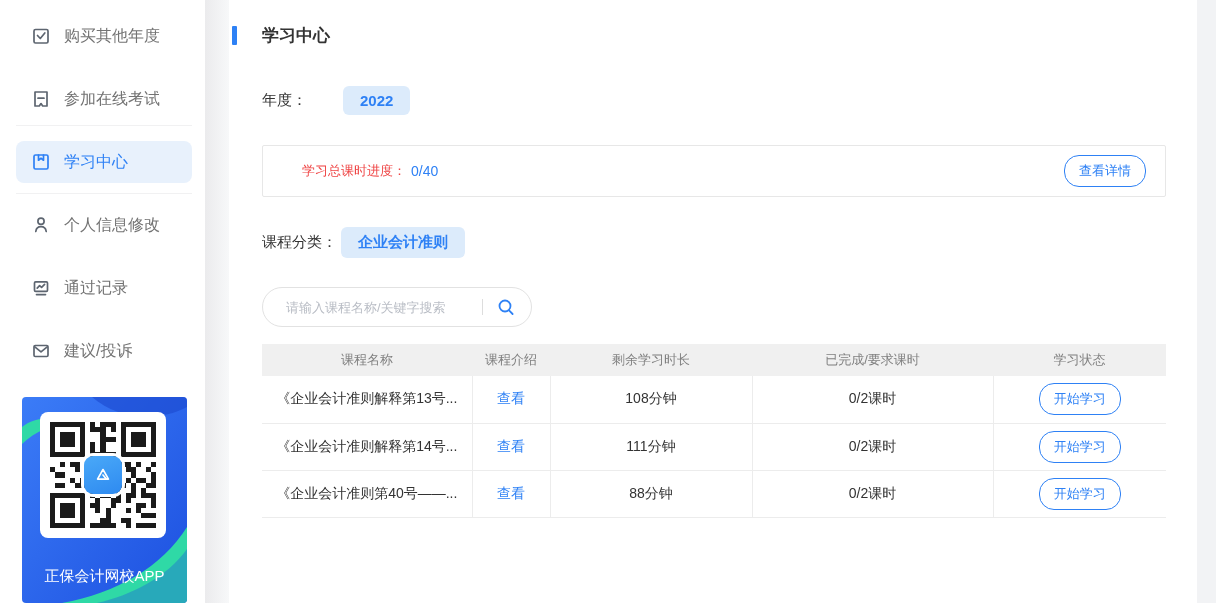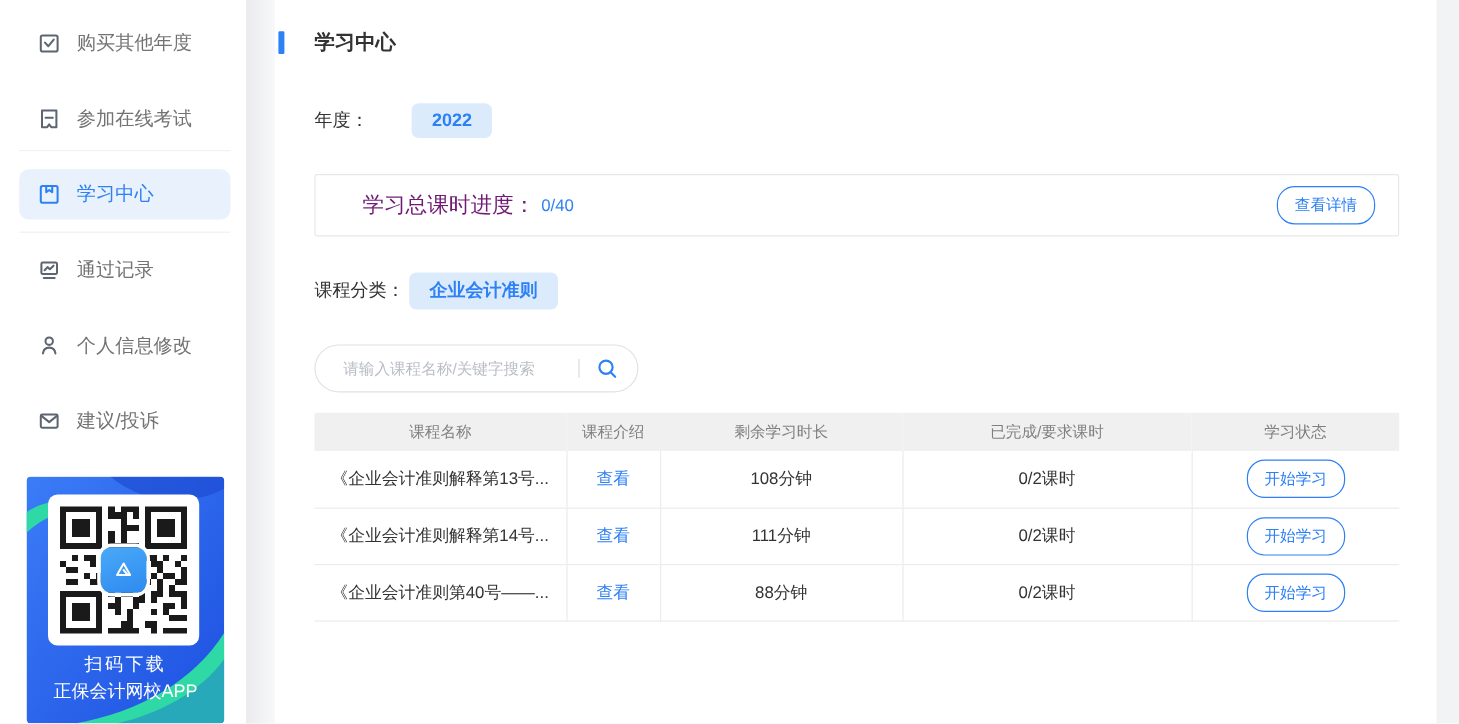--- a/index.html
+++ b/index.html
@@ -73,21 +73,21 @@
   .pill{
     background:var(--pill_bg);color:var(--primary);
     font-size:15px;font-weight:bold;
     padding:6px 17px;border-radius:6px;border:none;cursor:pointer;
     font-family:inherit;
   }
   .progress-box{
     margin-top:30px;height:52px;border:1px solid var(--border_light);border-radius:2px;
     display:flex;align-items:center;padding:0 19px 0 39px;background:#fff;
   }
-  .progress-label{font-size:18px;color:#701a75;}
+  .progress-label{font-size:13px;color:#ef4444;}
   .progress-value{font-size:14px;color:var(--primary);margin-left:5px;}
   .spacer{flex:1;}
   .btn-outline{
     border:1px solid var(--primary);color:var(--primary);background:#fff;
     border-radius:15px;padding:6px 14px;font-size:13px;cursor:pointer;
     font-family:inherit;white-space:nowrap;
   }
   .search-box{
     margin-top:30px;width:270px;height:40px;
     border:1px solid #e2e2e2;border-radius:20px;
@@ -151,36 +151,36 @@
         </svg>
       </span>
       <span class="label">学习中心</span>
     </div>
 
     <div class="menu-divider divider-bottom"></div>
 
     <div class="menu-item">
       <span class="icon">
         <svg width="20" height="20" viewBox="0 0 20 20" fill="none" stroke="currentColor" stroke-width="1.7" stroke-linecap="round" stroke-linejoin="round">
+          <circle cx="10" cy="6.3" r="3.1"></circle>
+          <path d="M4.8 16.5c.4-3.2 2.6-4.8 5.2-4.8s4.8 1.6 5.2 4.8"></path>
+        </svg>
+      </span>
+      <span class="label">个人信息修改</span>
+    </div>
+
+    <div class="menu-item">
+      <span class="icon">
+        <svg width="20" height="20" viewBox="0 0 20 20" fill="none" stroke="currentColor" stroke-width="1.7" stroke-linecap="round" stroke-linejoin="round">
           <rect x="3.5" y="3.8" width="13" height="9.6" rx="1.2"></rect>
           <polyline points="6.2 10.2 8.6 7.6 10.6 9.4 13.6 6.4"></polyline>
           <line x1="5.5" y1="16.6" x2="14.5" y2="16.6"></line>
         </svg>
       </span>
       <span class="label">通过记录</span>
-    </div>
-
-    <div class="menu-item">
-      <span class="icon">
-        <svg width="20" height="20" viewBox="0 0 20 20" fill="none" stroke="currentColor" stroke-width="1.7" stroke-linecap="round" stroke-linejoin="round">
-          <circle cx="10" cy="6.3" r="3.1"></circle>
-          <path d="M4.8 16.5c.4-3.2 2.6-4.8 5.2-4.8s4.8 1.6 5.2 4.8"></path>
-        </svg>
-      </span>
-      <span class="label">个人信息修改</span>
     </div>
 
     <div class="menu-item">
       <span class="icon">
         <svg width="20" height="20" viewBox="0 0 20 20" fill="none" stroke="currentColor" stroke-width="1.7" stroke-linecap="round" stroke-linejoin="round">
           <rect x="3" y="4.5" width="14" height="11" rx="1.2"></rect>
           <polyline points="3.8 5.8 10 10.8 16.2 5.8"></polyline>
         </svg>
       </span>
       <span class="label">建议/投诉</span>
@@ -335,21 +335,20 @@
             <rect x="20" y="20" width="1" height="1"></rect>
           </g>
       </svg>
       <div class="app-logo">
         <svg width="26" height="26" viewBox="0 0 38 38" fill="none" stroke="#fff" stroke-width="2.4" stroke-linejoin="round" stroke-linecap="round">
           <path d="M11 25 L19 11 L27 25 Z"></path>
           <path d="M19 19 L24 25"></path>
         </svg>
       </div>
     </div>
-    <div class="qr-text qr-line1">扫码下载</div>
     <div class="qr-text qr-line2">正保会计网校APP</div>
   </div>
 </div>
 
 <div class="gutter"></div>
 
 <div class="main">
 
   <div class="page-title-row">
     <div class="accent-bar"></div>

